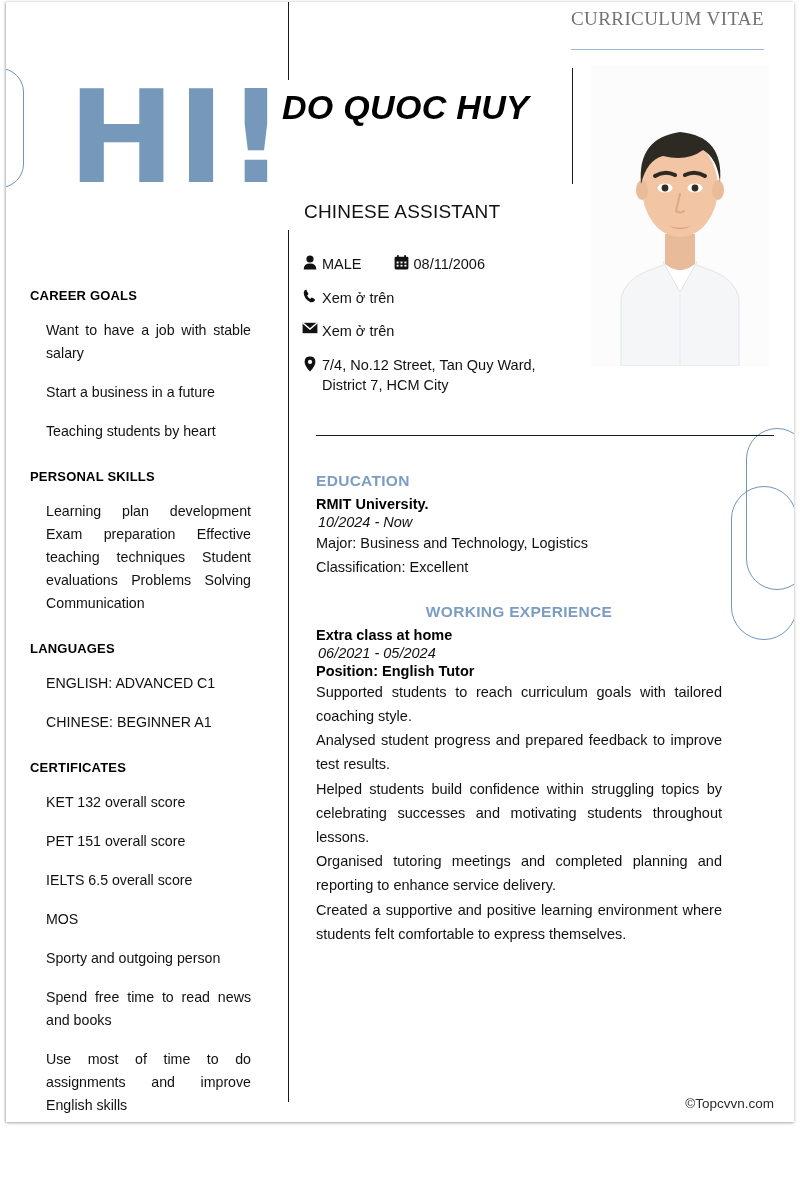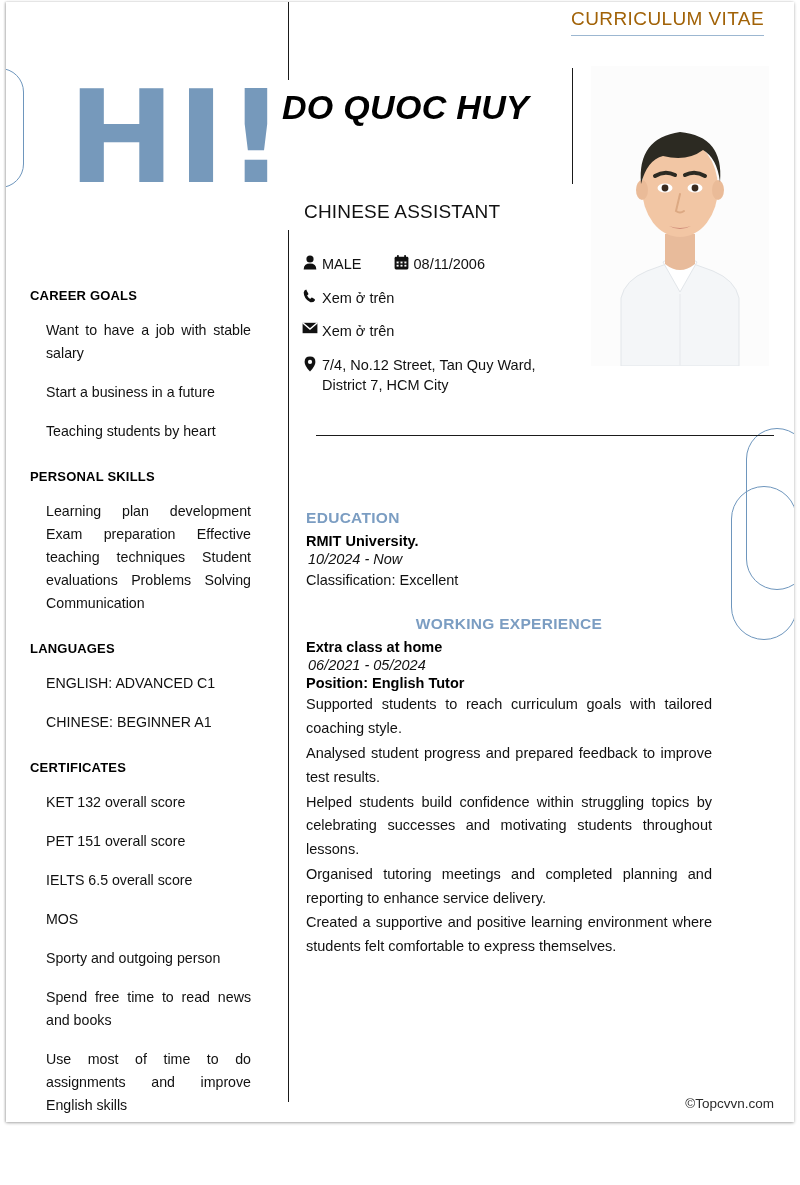--- a/index.html
+++ b/index.html
@@ -32,23 +32,24 @@
                  border: 1.6px solid #6e96bd; border-radius: 26px; }
   .deco-right-a{ left: 740px; top: 426px; width: 60px;  height: 160px;
                  border: 1.6px solid #6e96bd; border-radius: 32px; }
   .deco-right-b{ left: 725px; top: 484px; width: 64px;  height: 152px;
                  border: 1.6px solid #6e96bd; border-radius: 34px; }
 
   
   .cv-label {
     position: absolute; right: 30px; top: 6px;
     font-size: 19px; letter-spacing: 0.4px;
-    color: #a16207;
-    padding-bottom: 5px;
+    color: #737373;
+    padding-bottom: 19px;
     border-bottom: 1.6px solid #9cb7d1;
+    font-family: Liberation Serif, serif;
   }
 
   
   .hi-logo {
     position: absolute; left: 62px; top: 72px;
     font-size: 128px; font-weight: 700; line-height: 1;
     letter-spacing: 2px;
     color: #7699bb;
     font-family: "DejaVu Sans", sans-serif;
   }
@@ -108,21 +109,21 @@
     letter-spacing: 0.2px; margin: 0 0 9px 0;
   }
   .l-head.spaced { margin-top: 26px; }
   .l-text {
     font-size: 14.2px; color: #111; line-height: 1.62;
     margin: 16px; text-align: justify;
   }
   .l-text.plain { text-align: left; }
 
   
-  .right-col { position: absolute; left: 300px; top: 470px; width: 406px; margin-top: 37px; }
+  .right-col { position: absolute; left: 310px; top: 470px; width: 406px; }
   .r-head {
     font-size: 15.5px; font-weight: 700; color: #7b9dc2;
     letter-spacing: 0.3px; margin: 0 0 6px 0;
   }
   .r-head.spaced { margin-top: 24px; text-align: center; }
   .r-bold   { font-size: 14.5px; font-weight: 700; color: #000; margin: 0 0 2px 0; }
   .r-italic { font-size: 14.5px; font-style: italic; color: #111; margin: 0 0 2px 2px; }
   .r-line   { font-size: 14.5px; color: #111; margin: 0 0 2px 0; line-height: 1.55; }
   .r-para   { font-size: 14.5px; color: #111; margin: 0 0 1px 0;
               line-height: 1.64; text-align: justify; }
@@ -271,20 +272,21 @@
     <p class="l-text plain">Sporty and outgoing person</p>
     <p class="l-text">Spend free time to read news and books</p>
     <p class="l-text">Use most of time to do assignments and improve English skills</p>
   </div>
 
   <div class="right-col">
 
     <h2 class="r-head">EDUCATION</h2>
     <p class="r-bold">RMIT University.</p>
     <p class="r-italic">10/2024 - Now</p>
+    <p class="r-line">Major: Business and Technology, Logistics</p>
     <p class="r-line">Classification: Excellent</p>
 
     <h2 class="r-head spaced">WORKING EXPERIENCE</h2>
     <p class="r-bold">Extra class at home</p>
     <p class="r-italic">06/2021 - 05/2024</p>
     <p class="r-bold">Position: English Tutor</p>
     <p class="r-para">Supported students to reach curriculum goals with tailored coaching style.</p>
     <p class="r-para">Analysed student progress and prepared feedback to improve test results.</p>
     <p class="r-para">Helped students build confidence within struggling topics by celebrating successes and motivating students throughout lessons.</p>
     <p class="r-para">Organised tutoring meetings and completed planning and reporting to enhance service delivery.</p>

